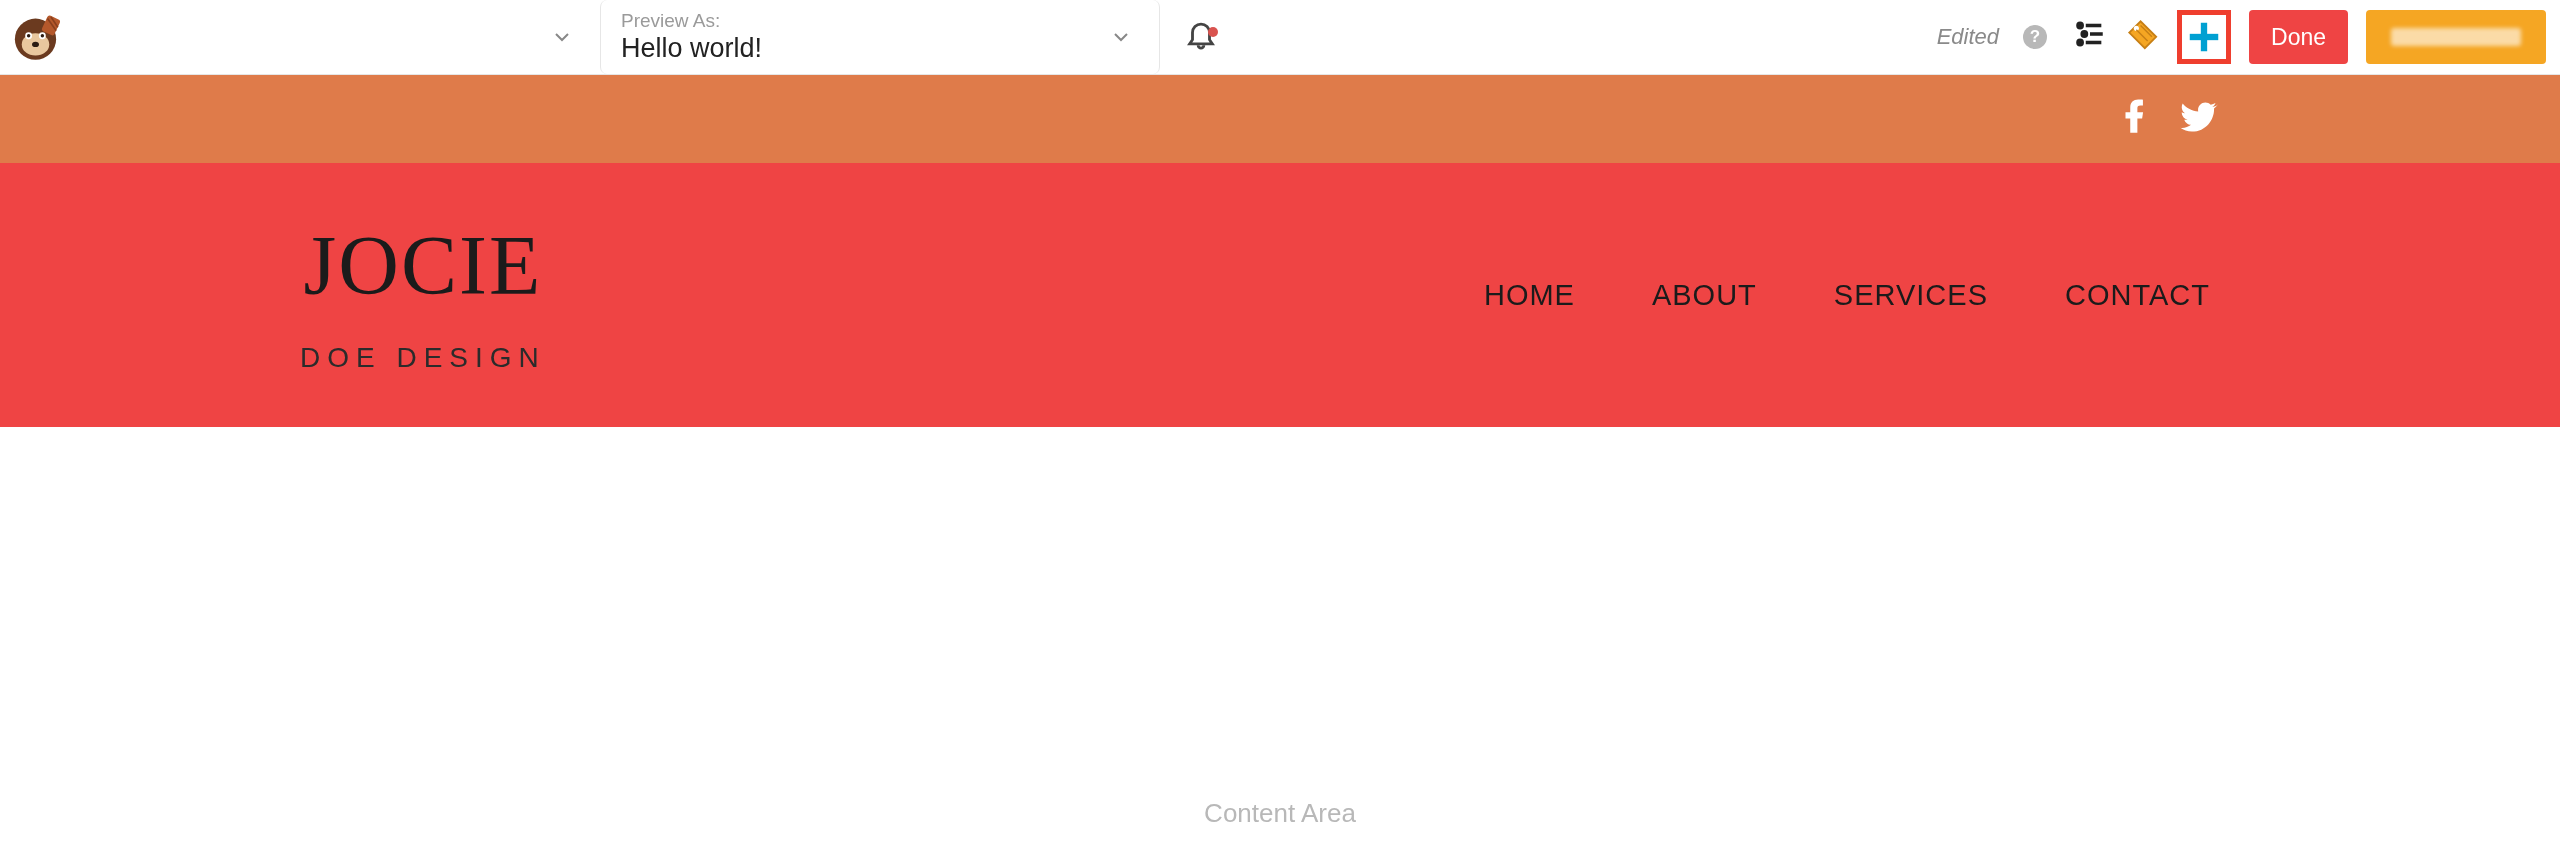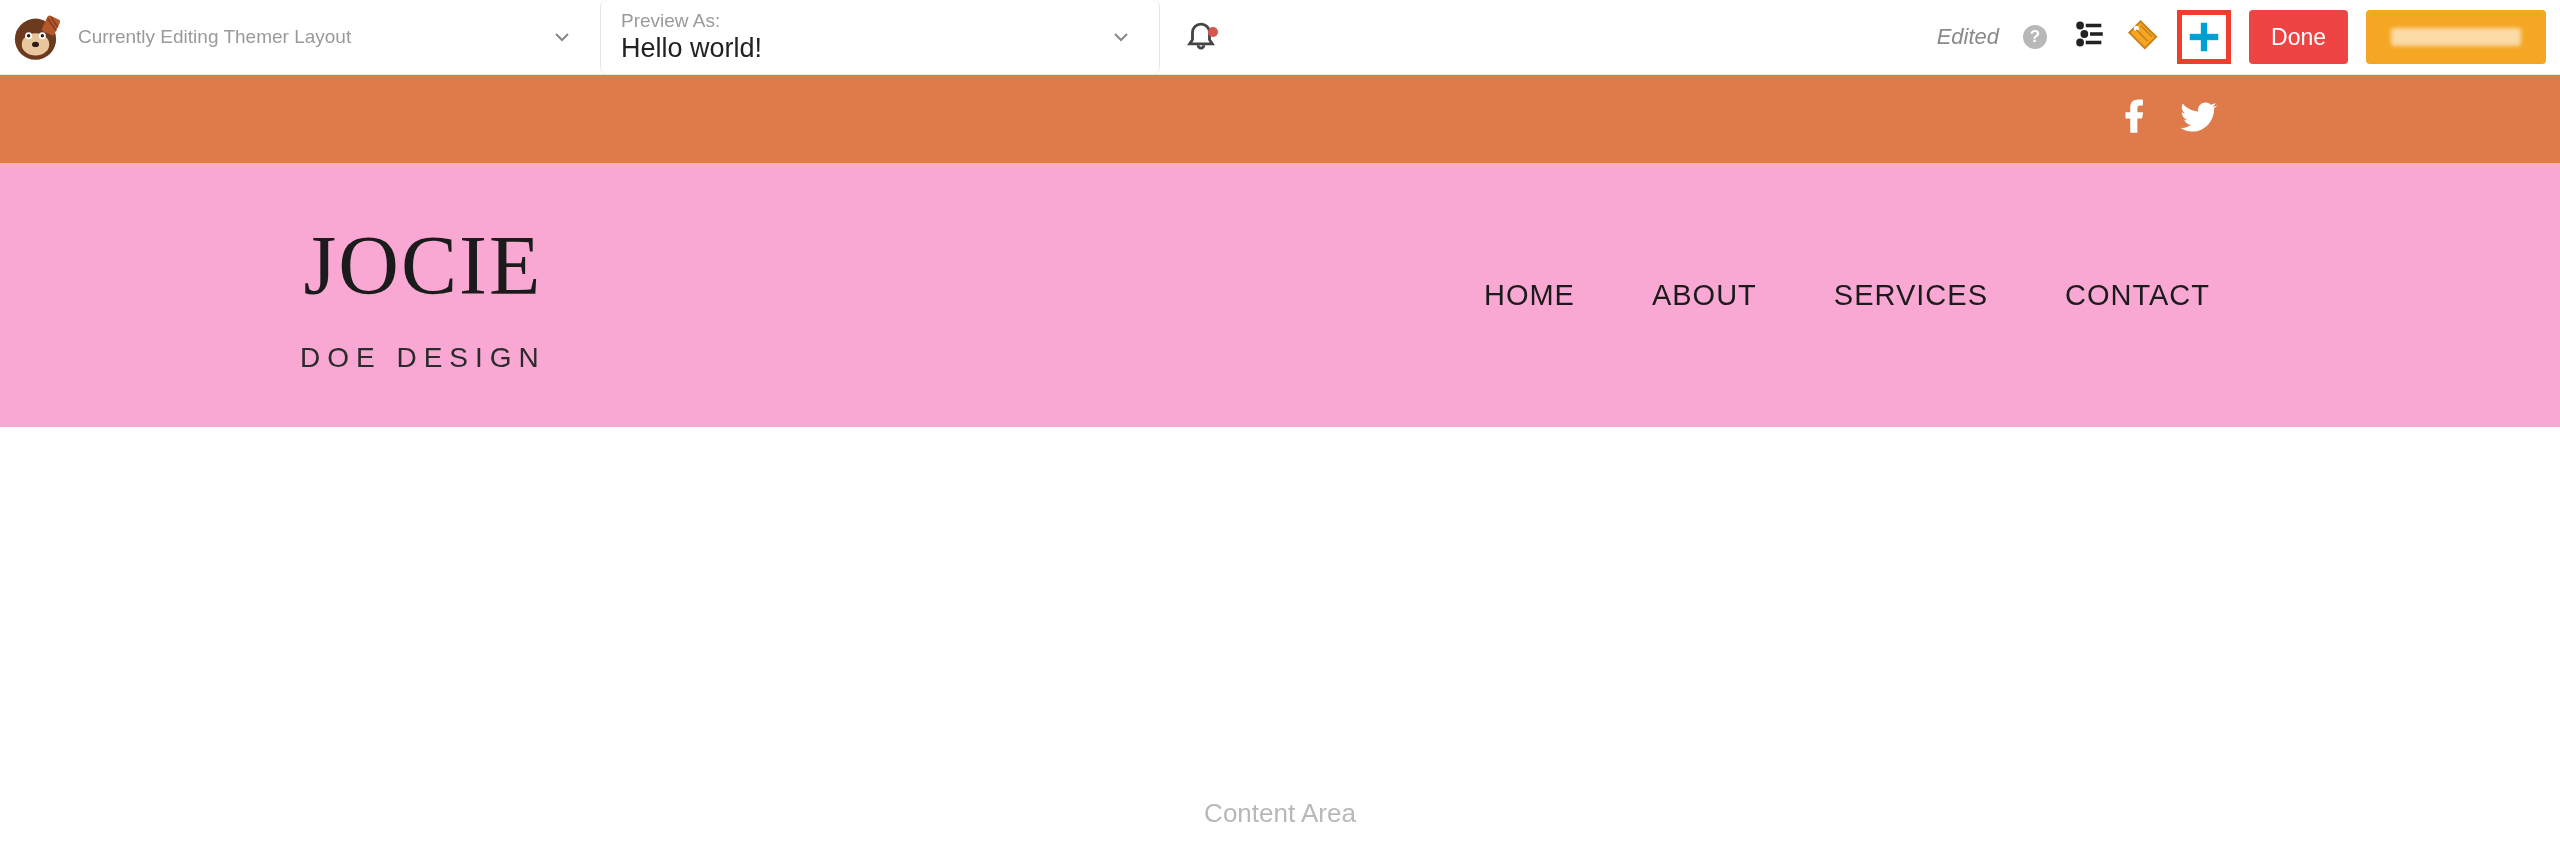--- a/index.html
+++ b/index.html
@@ -37,21 +37,21 @@
     .btn { height:54px; border:none; border-radius:4px; font-size:23px; color:#fff; padding:0 22px; display:flex; align-items:center; justify-content:center; font-family:inherit; }
     .btn-done { background:#ef4444; }
     .btn-pub { background:#f5a623; width:180px; }
     .blur-bar { height:18px; width:130px; background:rgba(255,255,255,0.6); border-radius:3px; filter:blur(2px); }
 
     
     .social-bar { height:88px; background:#df7b4a; display:flex; align-items:center; justify-content:flex-end; padding-right:342px; gap:26px; }
     .social-bar svg { width:38px; height:38px; fill:#fff; }
 
     
-    .site-header { background:#f9a8d4; height:264px; display:flex; align-items:center; padding:0 350px 0 300px; }
+    .site-header { background:#ef4444; height:264px; display:flex; align-items:center; padding:0 350px 0 300px; }
     .logo-block { display:flex; flex-direction:column; align-items:center; }
     .logo-main { font-family: Georgia, 'Times New Roman', serif; font-size:84px; letter-spacing:2px; color:#1b1b1b; }
     .logo-sub  { font-family: Helvetica, Arial, sans-serif; font-size:28px; letter-spacing:7px; color:#2b2b2b; margin-top:28px; }
     .nav-spacer { flex:1; }
     .nav { display:flex; gap:77px; }
     .nav a { font-size:29px; letter-spacing:1px; color:#1b1b1b; text-decoration:none; font-weight:400; }
 
     
     .content-area { height:436px; display:flex; align-items:flex-end; justify-content:center; padding-bottom:34px; }
     .content-area span { font-size:26px; color:#b8b8b8; }
@@ -70,21 +70,20 @@
         <circle cx="40" cy="30" r="2" fill="#2b1b12"></circle>
         <ellipse cx="32" cy="40" rx="4" ry="3" fill="#2b1b12"></ellipse>
         <rect x="42" y="8" width="16" height="20" rx="3" fill="#b5582b" transform="rotate(25 50 18)"></rect>
         <line x1="46" y1="10" x2="56" y2="24" stroke="#8a3f1d" stroke-width="2"></line>
         <line x1="50" y1="8" x2="58" y2="20" stroke="#8a3f1d" stroke-width="2"></line>
       </svg>
     </div>
 
     <div class="cell-editing">
       <div class="toolbar-cell">
-        <div class="sub">Currently Editing Themer Layout</div>
       </div>
       <div class="chevron">
         <svg viewBox="0 0 24 24">
           <polyline points="6 9 12 15 18 9" fill="none" stroke="#888" stroke-width="2"></polyline>
         </svg>
       </div>
     </div>
 
     <div class="cell-preview">
       <div class="toolbar-cell">

